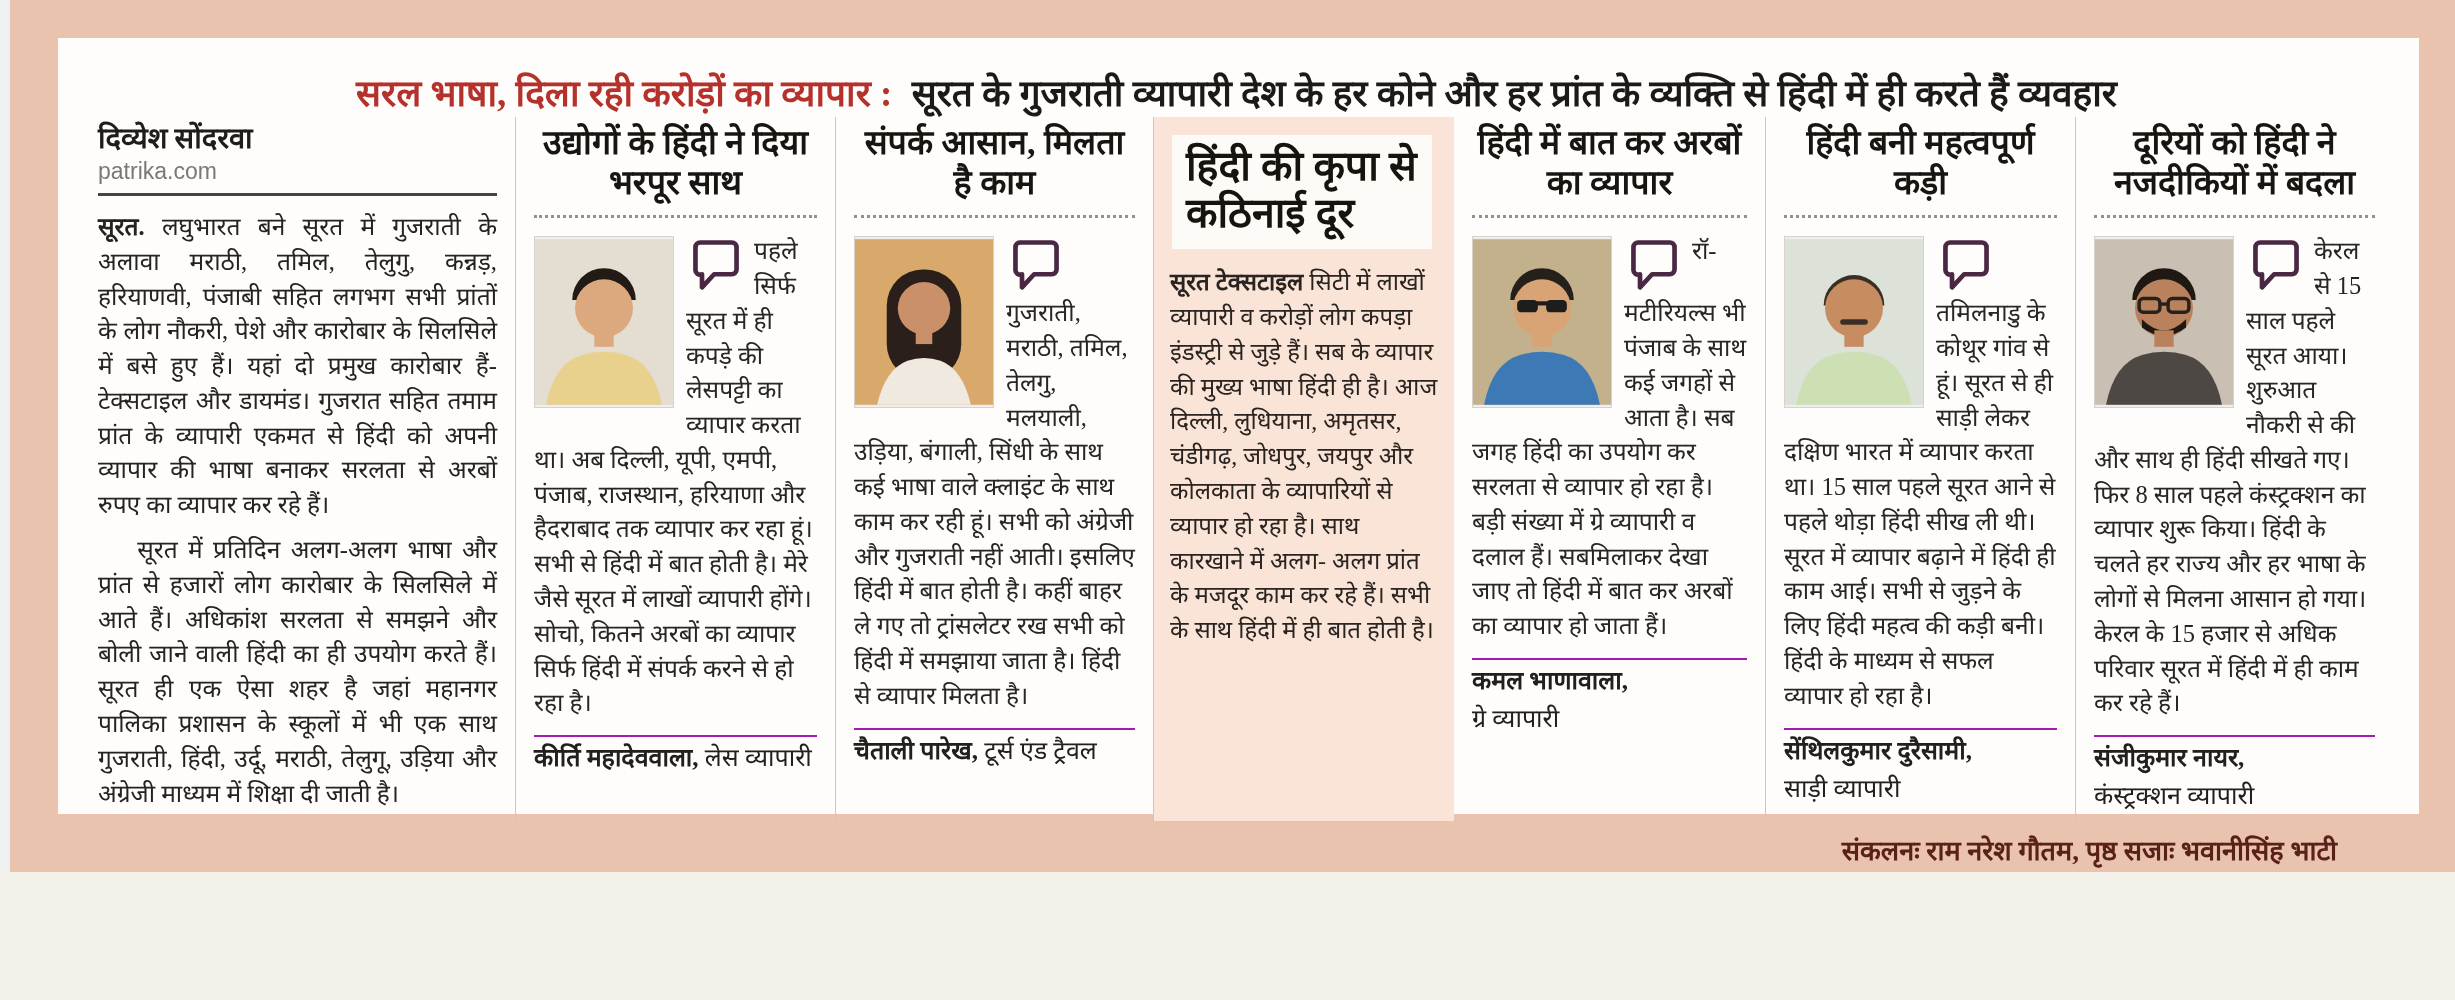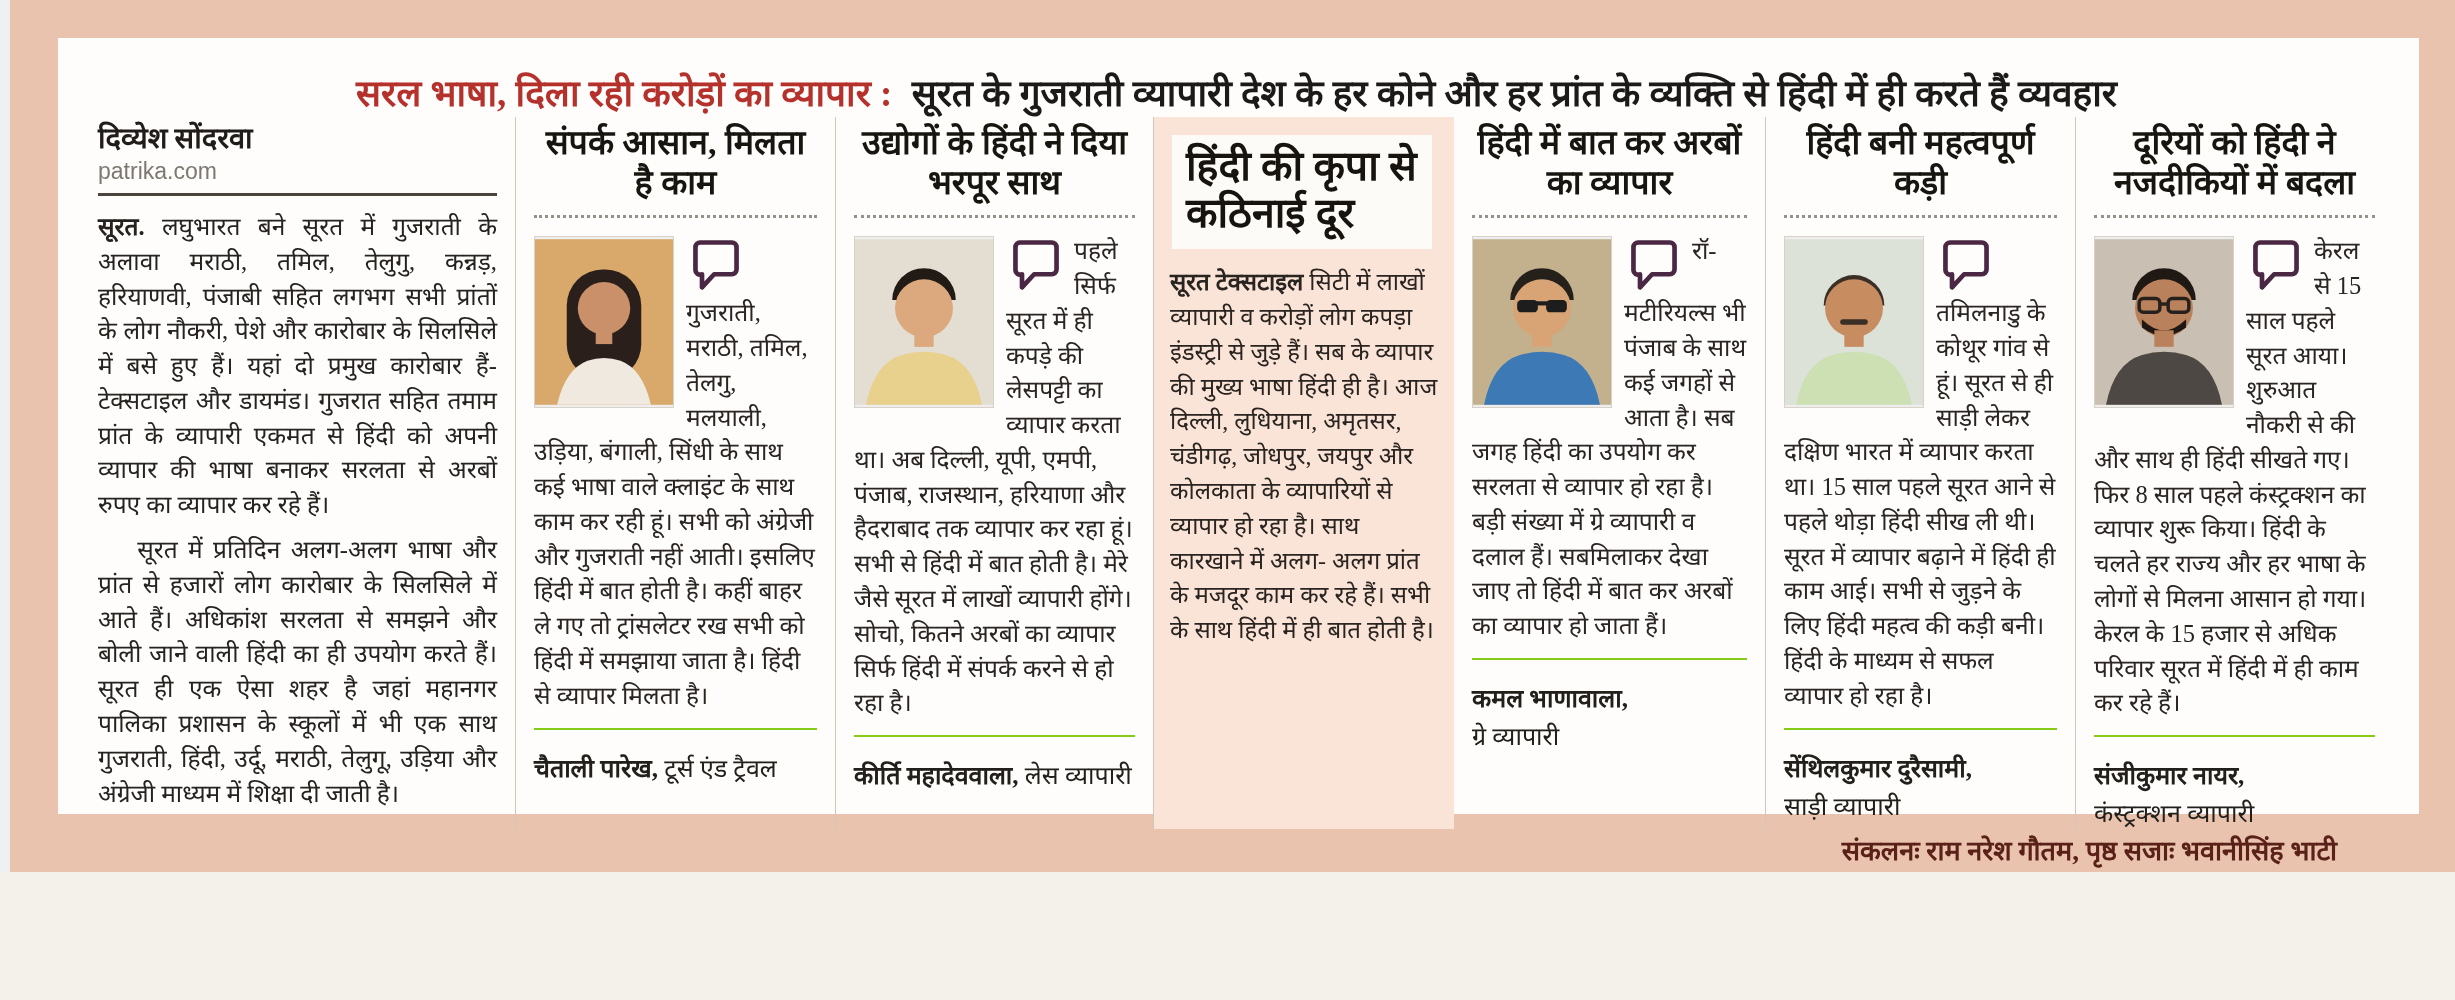--- a/index.html
+++ b/index.html
@@ -31,21 +31,21 @@
 
   
   .card-heading{font-size:34px;line-height:1.18;font-weight:800;color:#17150f;text-align:center;margin:6px 0 0 0;padding-bottom:12px;border-bottom:3px dotted #97908a;}
   .card-body{margin-top:16px;}
   .card-body::after{content:"";display:block;clear:both;}
   .photo{float:left;width:138px;height:170px;margin:2px 12px 8px 0;padding:0;border:1px solid #d8d2c8;background:#eee;}
   .photo svg{display:block;width:100%;height:100%;}
   .quote-icon{float:left;width:56px;height:56px;margin:2px 10px 4px 2px;}
   .quote-icon svg{width:100%;height:100%;}
   .quote-text{font-size:24.5px;line-height:1.42;color:#2a2522;text-align:left;margin:0;}
-  .attrib{border-top:2px solid #84cc16;margin-top:14px;padding-top:20px;font-size:25px;color:#23201c;}
+  .attrib{border-top:2px solid #a21caf;margin-top:14px;padding-top:2px;font-size:25px;color:#23201c;}
   .attrib-name{font-weight:800;}
   .attrib.stacked .attrib-role{display:block;margin-top:4px;}
 
   
   .highlight{background:#fae4d8;padding:14px 16px 16px 16px;box-sizing:border-box;}
   .hl-head-card{background:#fdfbf7;padding:8px 14px 12px 14px;margin:4px 6px 16px 2px;}
   .hl-head-card h2{margin:0;font-size:41px;line-height:1.15;font-weight:800;color:#17140f;}
   .hl-body{font-size:24px;line-height:1.45;color:#2a2420;margin:0;text-align:left;}
   .hl-body b{font-weight:800;}
 
@@ -68,20 +68,45 @@
 
       <article class="col rule-right">
         <div class="byline">दिव्येश सोंदरवा</div>
         <div class="source">patrika.com</div>
         <hr class="byline-rule">
         <p class="body-text"><b class="dateline">सूरत.</b> <span>लघुभारत बने सूरत में गुजराती के अलावा मराठी, तमिल, तेलुगु, कन्नड़, हरियाणवी, पंजाबी सहित लगभग सभी प्रांतों के लोग नौकरी, पेशे और कारोबार के सिलसिले में बसे हुए हैं। यहां दो प्रमुख कारोबार हैं- टेक्सटाइल और डायमंड। गुजरात सहित तमाम प्रांत के व्यापारी एकमत से हिंदी को अपनी व्यापार की भाषा बनाकर सरलता से अरबों रुपए का व्यापार कर रहे हैं।</span></p>
         <p class="body-text indent">सूरत में प्रतिदिन अलग-अलग भाषा और प्रांत से हजारों लोग कारोबार के सिलसिले में आते हैं। अधिकांश सरलता से समझने और बोली जाने वाली हिंदी का ही उपयोग करते हैं। सूरत ही एक ऐसा शहर है जहां महानगर पालिका प्रशासन के स्कूलों में भी एक साथ गुजराती, हिंदी, उर्दू, मराठी, तेलुगू, उड़िया और अंग्रेजी माध्यम में शिक्षा दी जाती है।</p>
       </article>
 
       <article class="col rule-right">
+        <h2 class="card-heading">उद्योगों के हिंदी ने दिया भरपूर साथ</h2>
+        <div class="card-body">
+          <figure class="photo" style="--av-bg: #e4ded2; --av-skin: #dca87e; --av-hair: #221a15; --av-shirt: #e8d08d;">
+            <svg viewBox="0 0 100 120">
+              <rect width="100" height="120" fill="var(--av-bg)"></rect>
+              <path d="M27 44 A23 23 0 0 1 73 44 Z" fill="var(--av-hair)"></path>
+              <circle cx="50" cy="50" r="21" fill="var(--av-skin)"></circle>
+              <rect x="43" y="66" width="14" height="12" fill="var(--av-skin)"></rect>
+              <path d="M8 120 Q14 90 34 84 Q50 79 66 84 Q86 90 92 120 Z" fill="var(--av-shirt)"></path>
+            </svg>
+          </figure>
+          <span class="quote-icon">
+            <svg viewBox="0 0 60 60">
+                <path d="M13 7 h34 a5 5 0 0 1 5 5 v24 a5 5 0 0 1 -5 5 h-19 l-13 14 v-14 a5 5 0 0 1 -7 -5 v-24 a5 5 0 0 1 5 -5 z" fill="none" stroke="#4a2742" stroke-width="5" stroke-linejoin="round"></path>
+              </svg>
+          </span>
+          <p class="quote-text">पहले सिर्फ सूरत में ही कपड़े की लेसपट्टी का व्यापार करता था। अब दिल्ली, यूपी, एमपी, पंजाब, राजस्थान, हरियाणा और हैदराबाद तक व्यापार कर रहा हूं। सभी से हिंदी में बात होती है। मेरे जैसे सूरत में लाखों व्यापारी होंगे। सोचो, कितने अरबों का व्यापार सिर्फ हिंदी में संपर्क करने से हो रहा है।</p>
+        </div>
+        <div class="attrib">
+          <span class="attrib-name">कीर्ति महादेववाला,</span>
+          <span class="attrib-role">लेस व्यापारी</span>
+        </div>
+      </article>
+
+      <article class="col rule-right">
         <h2 class="card-heading">संपर्क आसान, मिलता है काम</h2>
         <div class="card-body">
           <figure class="photo" style="--av-bg: #d9a96b; --av-skin: #c9906a; --av-hair: #2a1f1a; --av-shirt: #efe9df;">
             <svg viewBox="0 0 100 120">
               <rect width="100" height="120" fill="var(--av-bg)"></rect>
               <rect x="23" y="22" width="54" height="80" rx="26" fill="var(--av-hair)"></rect>
               <circle cx="50" cy="50" r="19" fill="var(--av-skin)"></circle>
               <rect x="44" y="64" width="12" height="12" fill="var(--av-skin)"></rect>
               <path d="M16 120 Q22 94 38 88 Q50 84 62 88 Q78 94 84 120 Z" fill="var(--av-shirt)"></path>
             </svg>
@@ -89,45 +114,20 @@
           <span class="quote-icon">
             <svg viewBox="0 0 60 60">
                 <path d="M13 7 h34 a5 5 0 0 1 5 5 v24 a5 5 0 0 1 -5 5 h-19 l-13 14 v-14 a5 5 0 0 1 -7 -5 v-24 a5 5 0 0 1 5 -5 z" fill="none" stroke="#4a2742" stroke-width="5" stroke-linejoin="round"></path>
               </svg>
           </span>
           <p class="quote-text">गुजराती, मराठी, तमिल, तेलगु, मलयाली, उड़िया, बंगाली, सिंधी के साथ कई भाषा वाले क्लाइंट के साथ काम कर रही हूं। सभी को अंग्रेजी और गुजराती नहीं आती। इसलिए हिंदी में बात होती है। कहीं बाहर ले गए तो ट्रांसलेटर रख सभी को हिंदी में समझाया जाता है। हिंदी से व्यापार मिलता है।</p>
         </div>
         <div class="attrib">
           <span class="attrib-name">चैताली पारेख,</span>
           <span class="attrib-role">टूर्स एंड ट्रैवल</span>
-        </div>
-      </article>
-
-      <article class="col rule-right">
-        <h2 class="card-heading">उद्योगों के हिंदी ने दिया भरपूर साथ</h2>
-        <div class="card-body">
-          <figure class="photo" style="--av-bg: #e4ded2; --av-skin: #dca87e; --av-hair: #221a15; --av-shirt: #e8d08d;">
-            <svg viewBox="0 0 100 120">
-              <rect width="100" height="120" fill="var(--av-bg)"></rect>
-              <path d="M27 44 A23 23 0 0 1 73 44 Z" fill="var(--av-hair)"></path>
-              <circle cx="50" cy="50" r="21" fill="var(--av-skin)"></circle>
-              <rect x="43" y="66" width="14" height="12" fill="var(--av-skin)"></rect>
-              <path d="M8 120 Q14 90 34 84 Q50 79 66 84 Q86 90 92 120 Z" fill="var(--av-shirt)"></path>
-            </svg>
-          </figure>
-          <span class="quote-icon">
-            <svg viewBox="0 0 60 60">
-                <path d="M13 7 h34 a5 5 0 0 1 5 5 v24 a5 5 0 0 1 -5 5 h-19 l-13 14 v-14 a5 5 0 0 1 -7 -5 v-24 a5 5 0 0 1 5 -5 z" fill="none" stroke="#4a2742" stroke-width="5" stroke-linejoin="round"></path>
-              </svg>
-          </span>
-          <p class="quote-text">पहले सिर्फ सूरत में ही कपड़े की लेसपट्टी का व्यापार करता था। अब दिल्ली, यूपी, एमपी, पंजाब, राजस्थान, हरियाणा और हैदराबाद तक व्यापार कर रहा हूं। सभी से हिंदी में बात होती है। मेरे जैसे सूरत में लाखों व्यापारी होंगे। सोचो, कितने अरबों का व्यापार सिर्फ हिंदी में संपर्क करने से हो रहा है।</p>
-        </div>
-        <div class="attrib">
-          <span class="attrib-name">कीर्ति महादेववाला,</span>
-          <span class="attrib-role">लेस व्यापारी</span>
         </div>
       </article>
 
       <aside class="highlight">
         <div class="hl-head-card">
           <h2>हिंदी की कृपा से कठिनाई दूर</h2>
         </div>
         <p class="hl-body"><b>सूरत टेक्सटाइल</b><span> सिटी में लाखों व्यापारी व करोड़ों लोग कपड़ा इंडस्ट्री से जुड़े हैं। सब के व्यापार की मुख्य भाषा हिंदी ही है। आज दिल्ली, लुधियाना, अमृतसर, चंडीगढ़, जोधपुर, जयपुर और कोलकाता के व्यापारियों से व्यापार हो रहा है। साथ कारखाने में अलग- अलग प्रांत के मजदूर काम कर रहे हैं। सभी के साथ हिंदी में ही बात होती है।</span></p>
       </aside>
 

